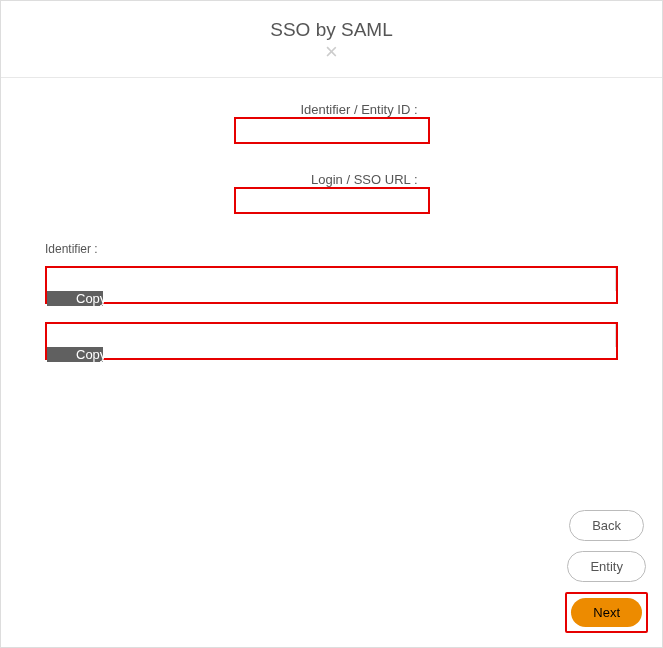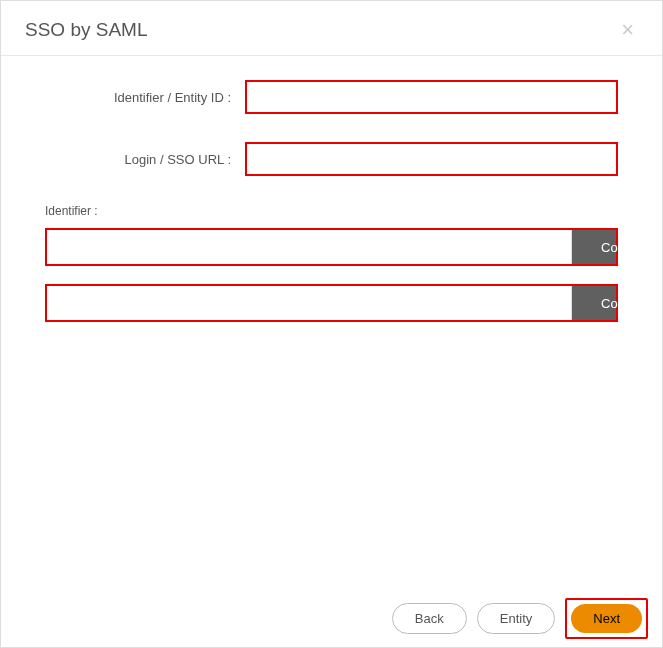--- a/index.html
+++ b/index.html
@@ -1,15 +1,15 @@
 <!DOCTYPE html>
 <html><head>
   <meta charset="utf-8">
   <style>
-    * { box-sizing: border-box; margin: 0; padding: 0; }
+    * { box-sizing: border-box; margin: 0; padding: 0; flex-direction: column; }
     body {
       font-family: Arial, Helvetica, sans-serif;
       background: #fff;
       width: 663px;
       height: 648px;
       position: relative;
       border: 1px solid #ddd;
     }
     .dialog-header {
       padding: 18px 24px 14px 24px;
@@ -81,31 +81,31 @@
     }
     .copy-input {
       flex: 1;
       border: none;
       border-right: 1px solid #ddd;
       padding: 4px 8px;
       font-size: 13px;
       background: #fff;
     }
     .copy-btn {
-      width: 44px;
+      width: 56px;
       background: #606060;
       color: #fff;
       border: none;
       font-size: 13px;
       cursor: pointer;
       padding-left: 29px;
     }
     .dialog-footer {
       position: absolute;
-      bottom: 8px;
+      bottom: 14px;
       right: 14px;
       display: flex;
       gap: 10px;
       align-items: center;
     }
     .btn-pill {
       border-radius: 18px;
       padding: 7px 22px;
       font-size: 13px;
       cursor: pointer;

